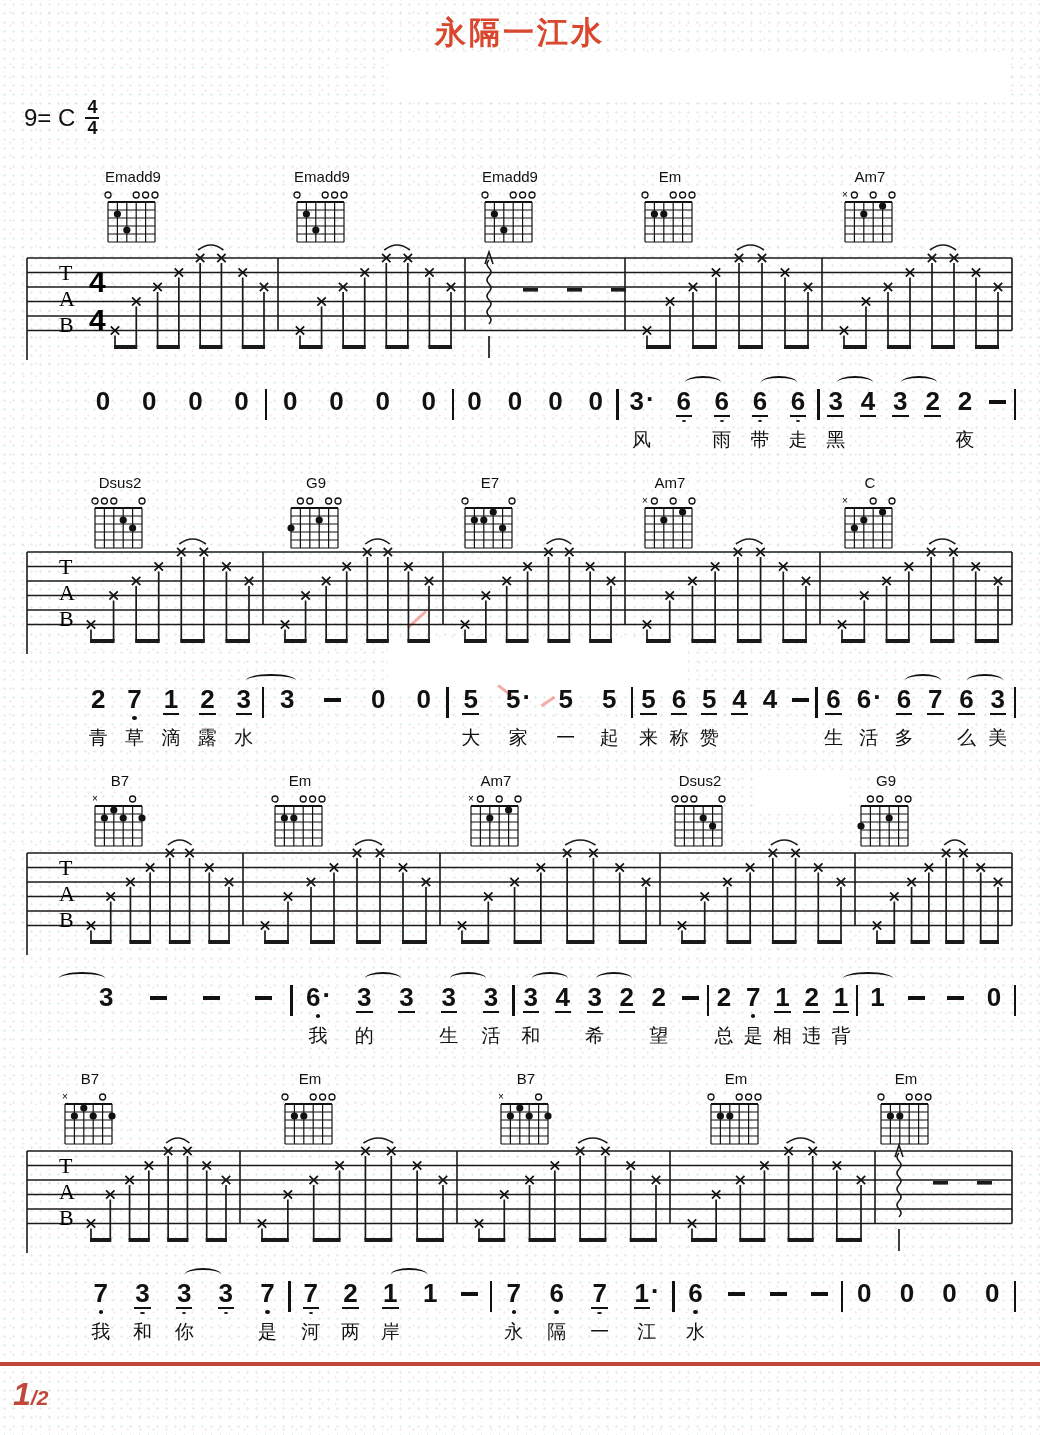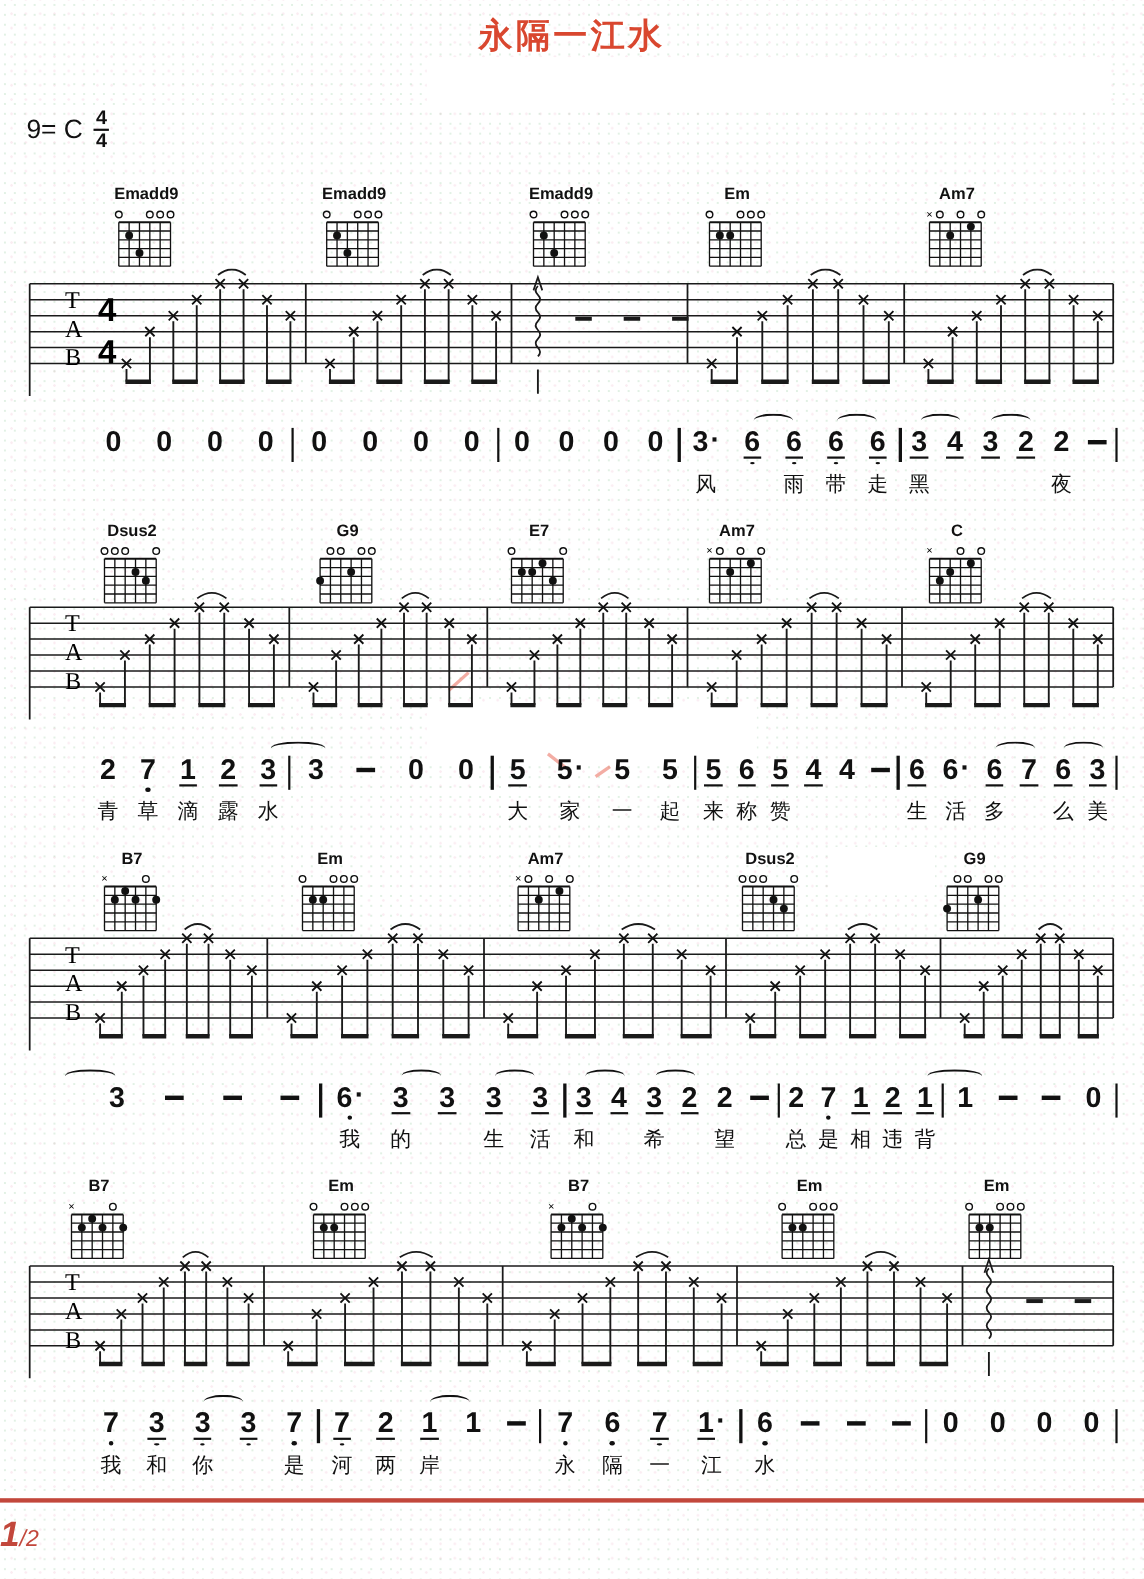--- a/index.html
+++ b/index.html
@@ -17,39 +17,39 @@
   .title{
     position:absolute;top:12px;left:0;width:100%;text-align:center;
     font-size:31px;font-weight:700;letter-spacing:3px;color:#d9472f;
   }
   .keysig{position:absolute;left:24px;top:98px;font-size:24px;font-weight:500;
     display:flex;align-items:center;gap:10px;}
   .frac{display:inline-flex;flex-direction:column;align-items:center;
     font-size:18px;font-weight:700;line-height:1.05;}
   .frac .t{border-bottom:2px solid #111;padding:0 2px;}
   .chord{position:absolute;width:60px;text-align:center;}
-  .cname{font-size:15px;font-weight:700;margin-bottom:1px;white-space:nowrap;}
+  .cname{font-size:15px;font-weight:400;margin-bottom:1px;white-space:nowrap;}
   .jrow{position:absolute;left:80px;width:936px;height:72px;display:flex;align-items:flex-start;}
   .meas{display:flex;justify-content:space-around;align-items:flex-start;position:relative;height:34px;}
   .jbar{width:2.5px;height:31px;background:#111;flex:none;margin-top:1px;}
   .tok{position:relative;display:flex;flex-direction:column;align-items:center;min-width:18px;height:34px;}
   .ng{display:flex;align-items:flex-start;line-height:1;}
   .num{font-size:26px;font-weight:700;line-height:1;padding:0 1px 1px 1px;}
   .num.ul{border-bottom:2.5px solid #111;}
   .aug{font-size:26px;font-weight:700;line-height:.9;margin-left:1px;}
   .odot{width:4.5px;height:4.5px;border-radius:50%;background:#111;margin-top:3px;}
   .jdash{width:17px;height:3.5px;background:#111;margin-top:12px;}
   .arc{position:absolute;top:-12px;height:11px;border-top:2.5px solid #111;
     border-radius:100% 100% 0 0;left:55%;width:36px;}
   .arc.aR{left:60%;width:50px;}
   .arc.aL{left:auto;right:55%;width:46px;}
   .lyr{position:absolute;top:39px;left:50%;transform:translateX(-50%);
     font-size:19px;white-space:nowrap;}
   .botline{position:absolute;left:0;top:1362px;width:100%;height:4px;background:#c2473b;}
-  .pagenum{position:absolute;left:0;top:1376px;color:#c2473b;font-style:italic;font-weight:400;}
+  .pagenum{position:absolute;left:13px;top:1376px;color:#c2473b;font-style:italic;font-weight:700;}
   .pagenum b{font-size:32px;}
   .pagenum span{font-size:21px;}
   .wmark{position:absolute;border-top:3px solid rgba(233,105,90,.55);width:24px;}
   svg{display:block;}
   .tabwrap{position:absolute;left:25px;width:990px;}
 </style>
 </head>
 <body>
 
 <div class="page">

